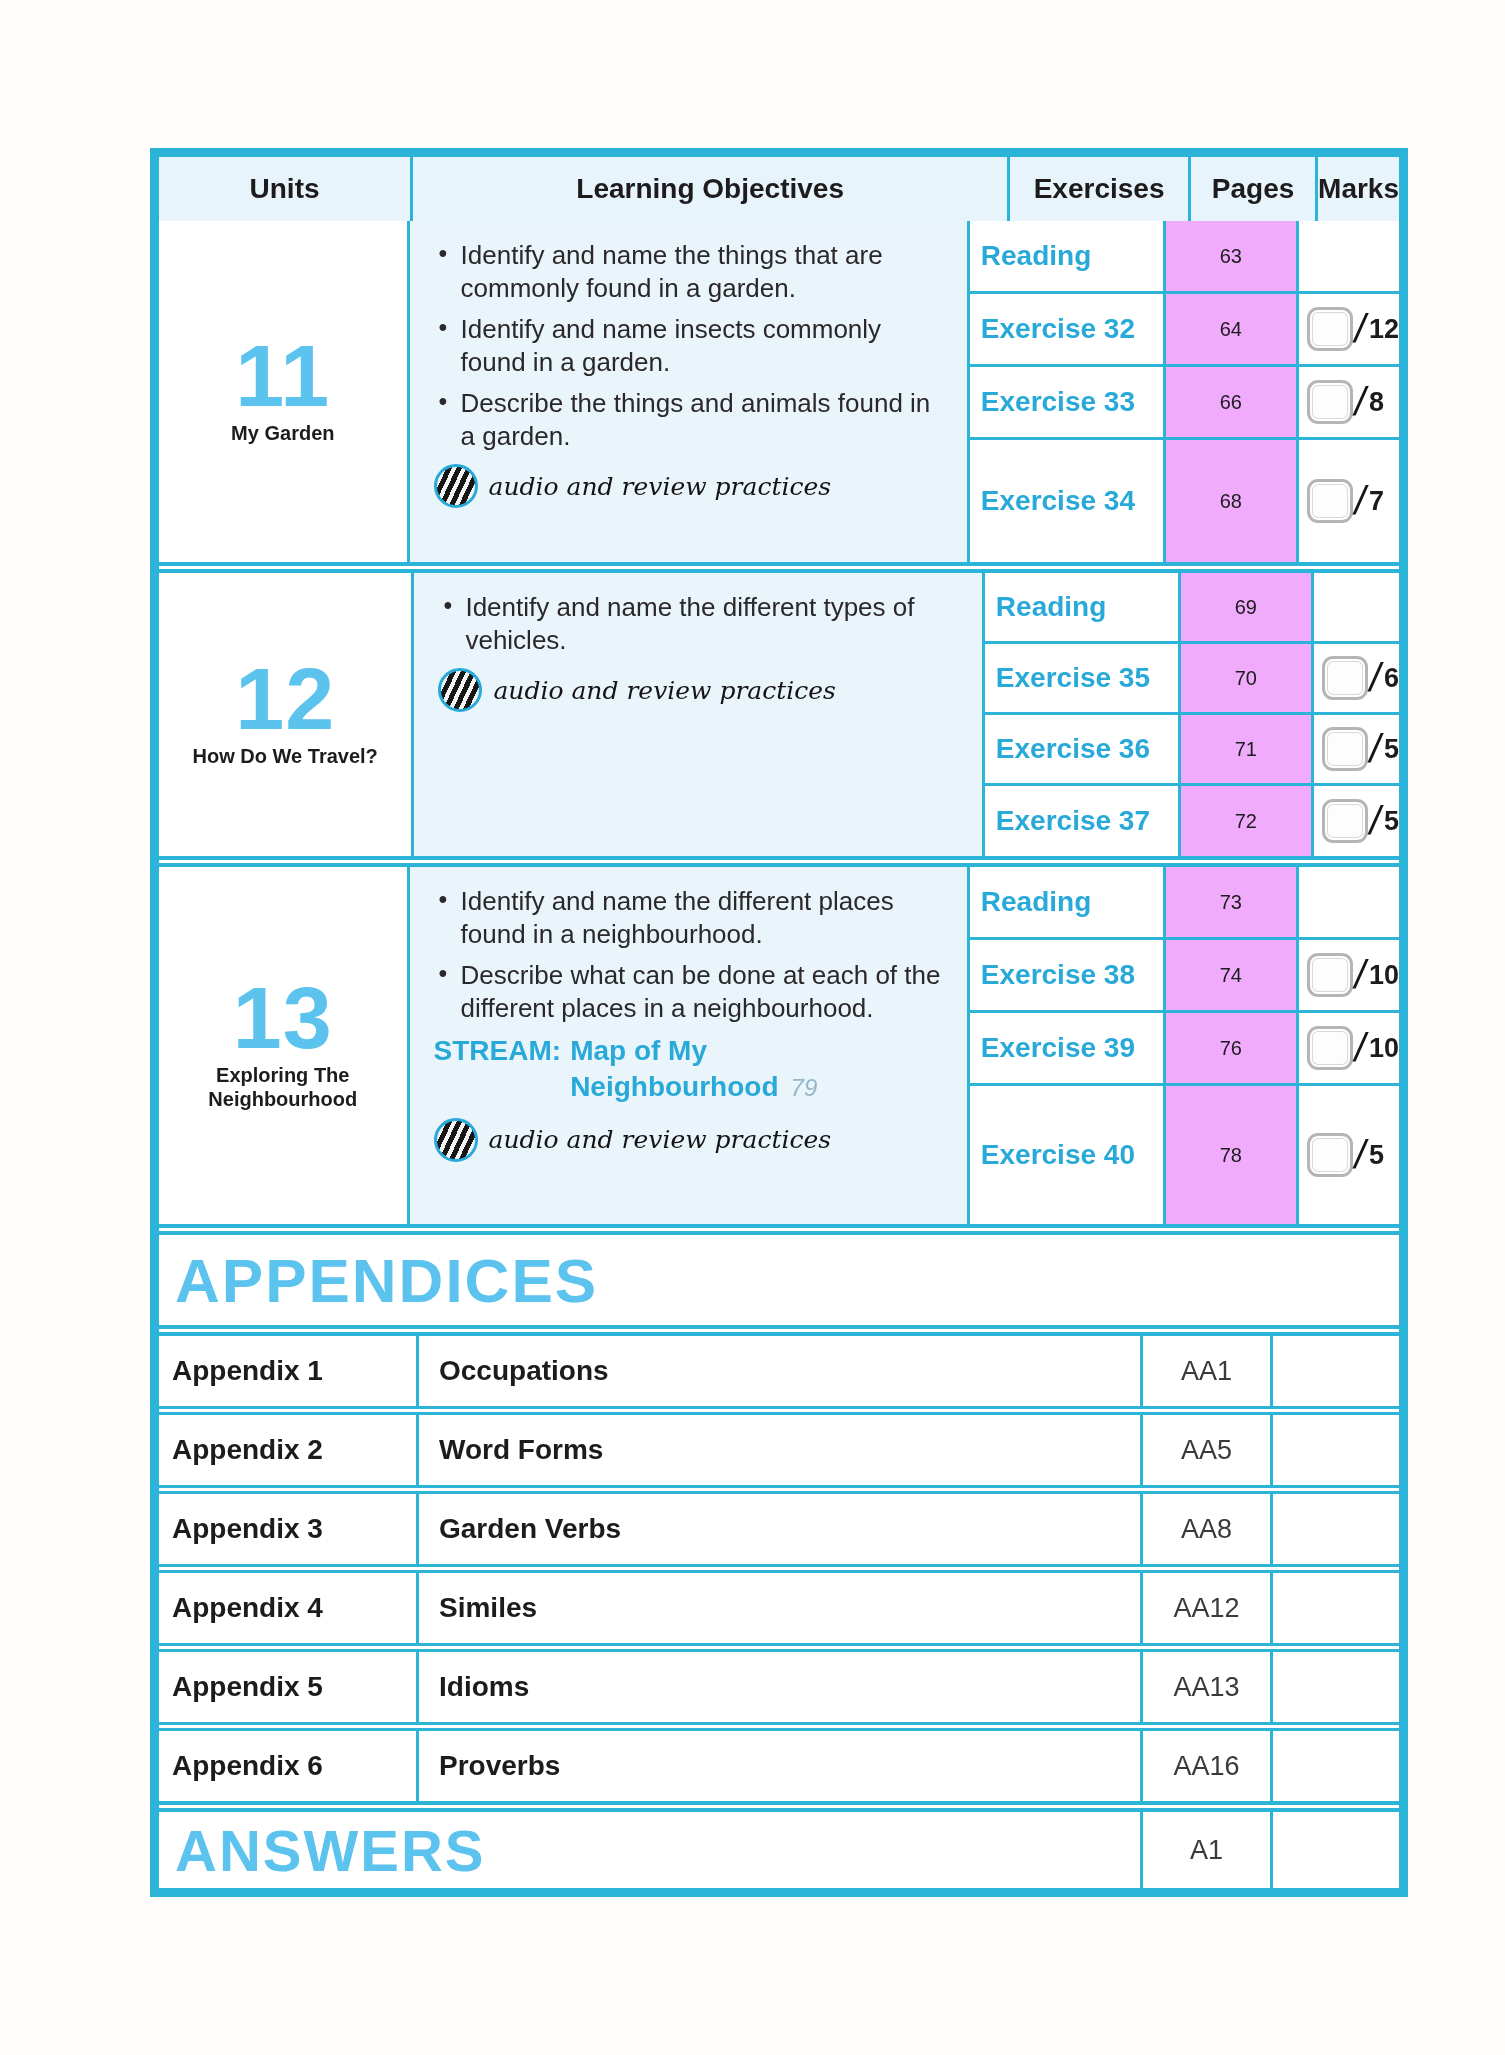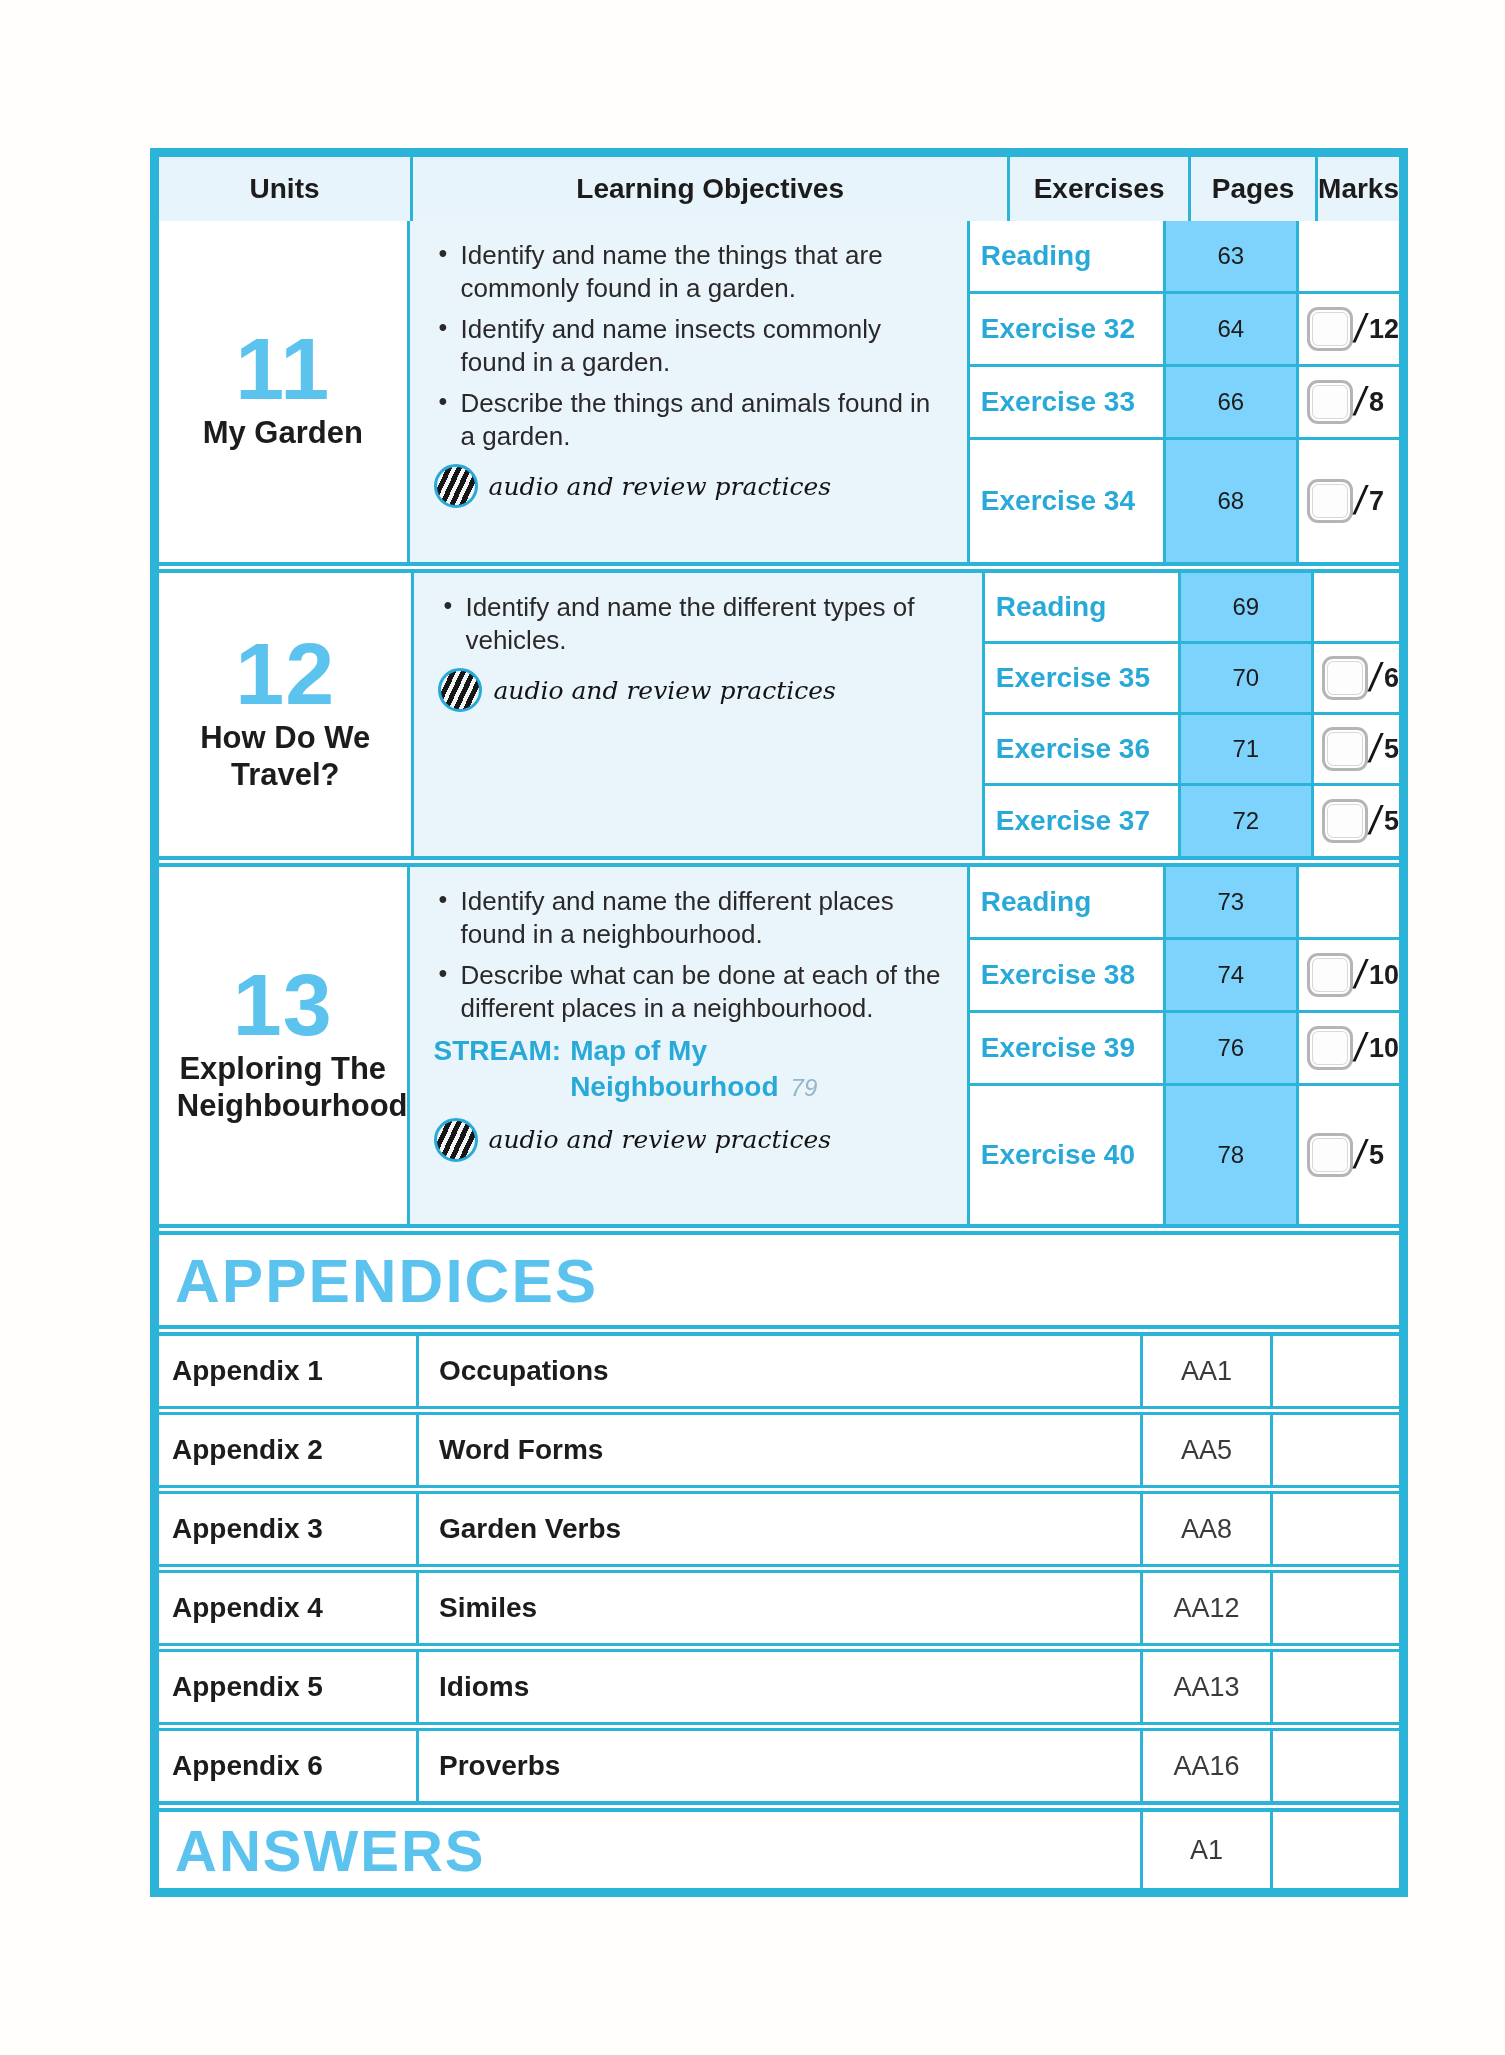--- a/index.html
+++ b/index.html
@@ -26,42 +26,42 @@
   .c1{width:257px;} .c2{width:611px;} .c3{width:185px;} .c4{width:130px;} .c5{flex:1;}
   
   .sep{height:11px;background:linear-gradient(to bottom,var(--line) 0 4px,#ffffff 4px 7px,var(--line) 7px 11px);}
   .sep-thin{height:9px;background:linear-gradient(to bottom,var(--line) 0 3px,#ffffff 3px 6px,var(--line) 6px 9px);}
   .thin{height:3px;background:var(--line);}
   
   .block{display:flex;}
   .units-cell{width:257px;display:flex;flex-direction:column;align-items:center;
               justify-content:center;background:#fff;padding-bottom:6px;}
   .unit-number{font-size:88px;font-weight:800;color:var(--lite);line-height:1;letter-spacing:1px;}
-  .unit-title{font-size:31px;font-weight:bold;color:var(--ink);text-align:center;
+  .unit-title{font-size:20px;font-weight:bold;color:var(--ink);text-align:center;
               max-width:212px;line-height:1.18;margin-top:2px;}
   .lo-cell{width:539px;background:var(--lo-bg);padding:18px 14px 12px 24px;}
   .objectives{list-style:none;margin:0;padding:0;font-size:26px;color:#2b2829;line-height:1.25;}
   .objectives li{position:relative;padding-left:27px;margin-bottom:9px;max-width:480px;}
   .objectives li::before{content:"\2022";position:absolute;left:5px;top:-1px;font-size:25px;}
   .stream{display:flex;margin-top:4px;font-weight:bold;color:var(--accent);font-size:28px;line-height:1.3;}
   .stream-label{margin-right:9px;white-space:nowrap;}
   .stream-title{max-width:252px;}
   .stream-page{font-style:italic;font-weight:normal;font-size:24px;color:#93b6c8;margin-left:12px;}
   .audio-line{display:flex;align-items:center;gap:11px;margin-top:12px;}
   .audio-icon{width:44px;height:44px;border-radius:50%;border:3px solid var(--accent);
               box-sizing:border-box;flex:0 0 auto;
               background:repeating-linear-gradient(115deg,#161616 0 5px,#f4f4f4 5px 9px);}
   .audio-note{font-family:"DejaVu Serif", serif;font-style:italic;font-size:25px;color:#141414;}
   .subcol{flex:1;display:flex;flex-direction:column;}
   .sub-row{display:flex;}
   .sub-row.grow{flex:1;}
   .ex-cell{width:182px;display:flex;align-items:center;padding-left:11px;
            font-weight:bold;font-size:28px;color:var(--accent);background:#fff;}
   .pg-cell{width:130px;display:flex;align-items:center;justify-content:center;
-           font-size:24px;color:var(--ink);background:#7dd3fc;text-align:right;}
+           font-size:20px;color:var(--ink);background:#f0abfc;text-align:right;}
   .mk-cell{flex:1;display:flex;align-items:center;padding-left:8px;background:#fff;}
   .marks-box{width:40px;height:38px;border:3px solid #b5b5b5;border-radius:11px;
              background:#fdfdfd;box-shadow:inset 0 0 0 2px #fff, inset 0 0 0 3px #d8d8d8;flex:0 0 auto;}
   .marks-slash{font-size:40px;font-weight:400;color:#141414;margin:0 3px 2px 2px;transform:skewX(-10deg);}
   .marks-total{font-size:27px;font-weight:bold;color:var(--ink);}
   
   .band{height:90px;display:flex;align-items:center;padding-left:16px;background:#fff;}
   .big-heading{font-size:62px;font-weight:800;color:var(--lite);letter-spacing:2px;}
   .app-row{height:70px;}
   .app-label{width:257px;display:flex;align-items:center;padding-left:13px;

